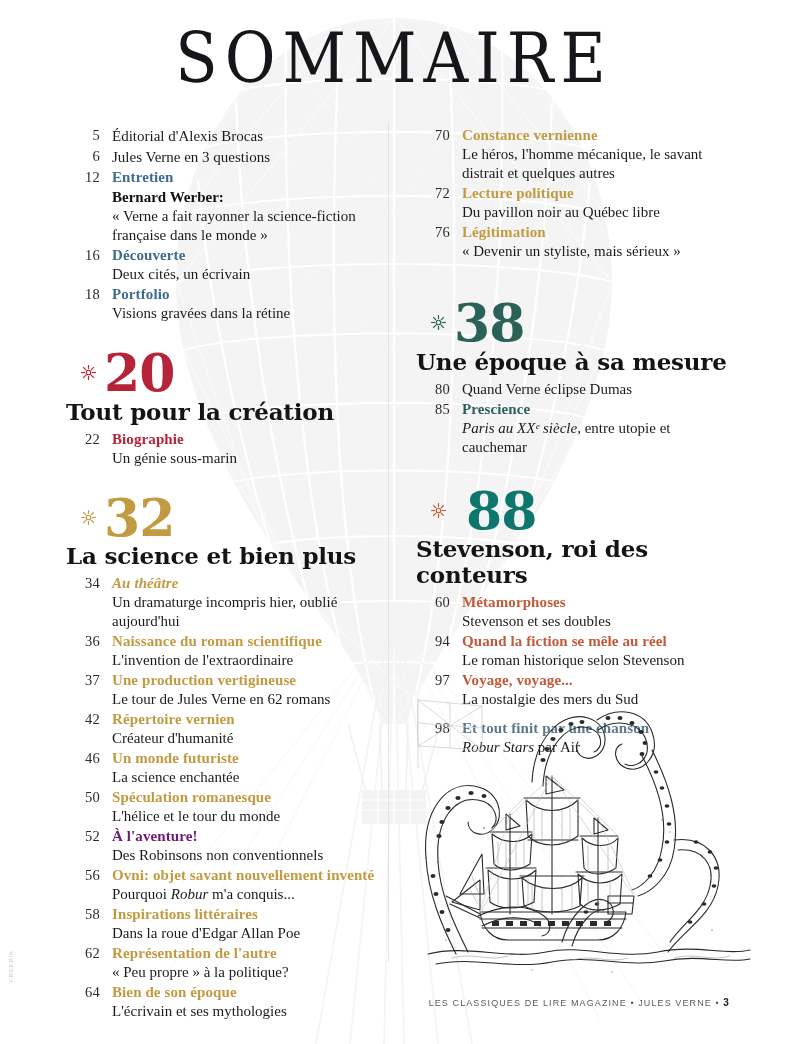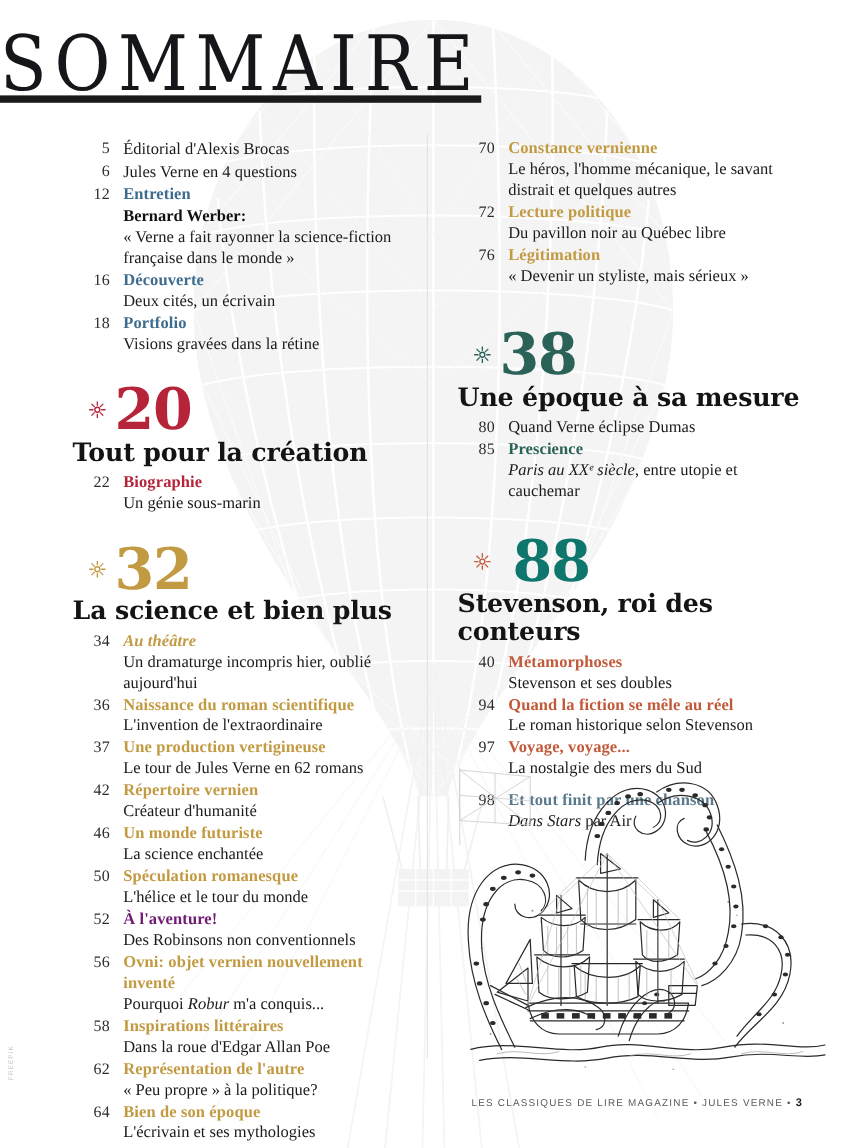--- a/index.html
+++ b/index.html
@@ -17,21 +17,21 @@
   .bg-art{position:absolute;left:0;top:0;width:788px;height:1044px;z-index:0;pointer-events:none;}
   .bg-art svg{display:block;width:100%;height:100%;}
 
   
   .divider{
     position:absolute;left:388px;top:122px;width:1px;height:840px;
     background:#e3e3e3;z-index:2;
   }
 
   
-  .title-wrap{position:absolute;left:0;top:24px;width:788px;z-index:3;text-decoration:underline;}
+  .title-wrap{position:absolute;left:0;top:24px;width:788px;text-align:center;z-index:3;}
   .title{
     font-family:"DejaVu Serif", serif;
     font-size:62px;
     font-weight:400;
     letter-spacing:7px;
     color:#15161a;
     line-height:1;
     margin:0;
     transform:scaleY(1.12);
     transform-origin:center top;
@@ -257,21 +257,21 @@
     <div class="entry">
       <div class="pg">5</div>
       <div class="body">
           <div class="plain">Éditorial d'Alexis Brocas</div>
         </div>
     </div>
 
     <div class="entry">
       <div class="pg">6</div>
       <div class="body">
-          <div class="plain">Jules Verne en 4 questions</div>
+          <div class="plain">Jules Verne en 3 questions</div>
         </div>
     </div>
 
     <div class="entry">
       <div class="pg">12</div>
       <div class="body">
         <div class="head" id="h-entretien" style="color: rgb(62, 108, 142);">Entretien</div>
         <div class="black-head">Bernard Werber:</div>
         <div class="sub">« Verne a fait rayonner la science-fiction française dans le monde »</div>
       </div>
@@ -384,21 +384,21 @@
       <div class="entry">
         <div class="pg">52</div>
         <div class="body">
           <div class="head gold-h" style="color: #701a75;">À l'aventure!</div>
           <div class="sub">Des Robinsons non conventionnels</div>
         </div>
       </div>
       <div class="entry">
         <div class="pg">56</div>
         <div class="body">
-          <div class="head gold-h" style="color: rgb(194, 154, 66);">Ovni: objet vernien nouvellement inventé</div>
+          <div class="head gold-h" style="color: rgb(194, 154, 66);">Ovni: objet savant nouvellement inventé</div>
           <div class="sub">
             <span>Pourquoi </span><i>Robur</i><span> m'a conquis...</span>
           </div>
         </div>
       </div>
       <div class="entry">
         <div class="pg">58</div>
         <div class="body">
           <div class="head gold-h" style="color: rgb(194, 154, 66);">Inspirations littéraires</div>
           <div class="sub">Dans la roue d'Edgar Allan Poe</div>
@@ -494,21 +494,21 @@
               <line x1="15.4" y1="15.4" x2="19.5" y2="19.5"></line>
             <line x1="19.5" y1="4.5" x2="15.4" y2="8.6"></line>
               <line x1="8.6" y1="15.4" x2="4.5" y2="19.5"></line>
           </g>
         </svg>
         <span class="section-num" id="num-88" style="color: #0f766e; margin-left: 12px;">88</span>
       </div>
       <div class="section-title">Stevenson, roi des conteurs</div>
 
       <div class="entry">
-        <div class="pg">40</div>
+        <div class="pg">60</div>
         <div class="body">
           <div class="head terra-h" style="color: rgb(193, 90, 58);">Métamorphoses</div>
           <div class="sub">Stevenson et ses doubles</div>
         </div>
       </div>
       <div class="entry">
         <div class="pg">94</div>
         <div class="body">
           <div class="head terra-h" style="color: rgb(193, 90, 58);">Quand la fiction se mêle au réel</div>
           <div class="sub">Le roman historique selon Stevenson</div>
@@ -520,21 +520,21 @@
           <div class="head terra-h" style="color: rgb(193, 90, 58);">Voyage, voyage...</div>
           <div class="sub">La nostalgie des mers du Sud</div>
         </div>
       </div>
 
       <div class="entry" style="margin-top:10px;">
         <div class="pg">98</div>
         <div class="body">
           <div class="head slate-h" style="color: rgb(90, 122, 140);">Et tout finit par une chanson</div>
           <div class="sub">
-            <i>Dans Stars</i><span> par Air</span>
+            <i>Robur Stars</i><span> par Air</span>
           </div>
         </div>
       </div>
     </div>
   </div>
 
   <div class="kraken">
     <svg viewBox="0 0 350 292" xmlns="http://www.w3.org/2000/svg" aria-hidden="true">
       <g fill="none" stroke="#2a2a2a" stroke-width="1.1" stroke-linecap="round" stroke-linejoin="round">
 

